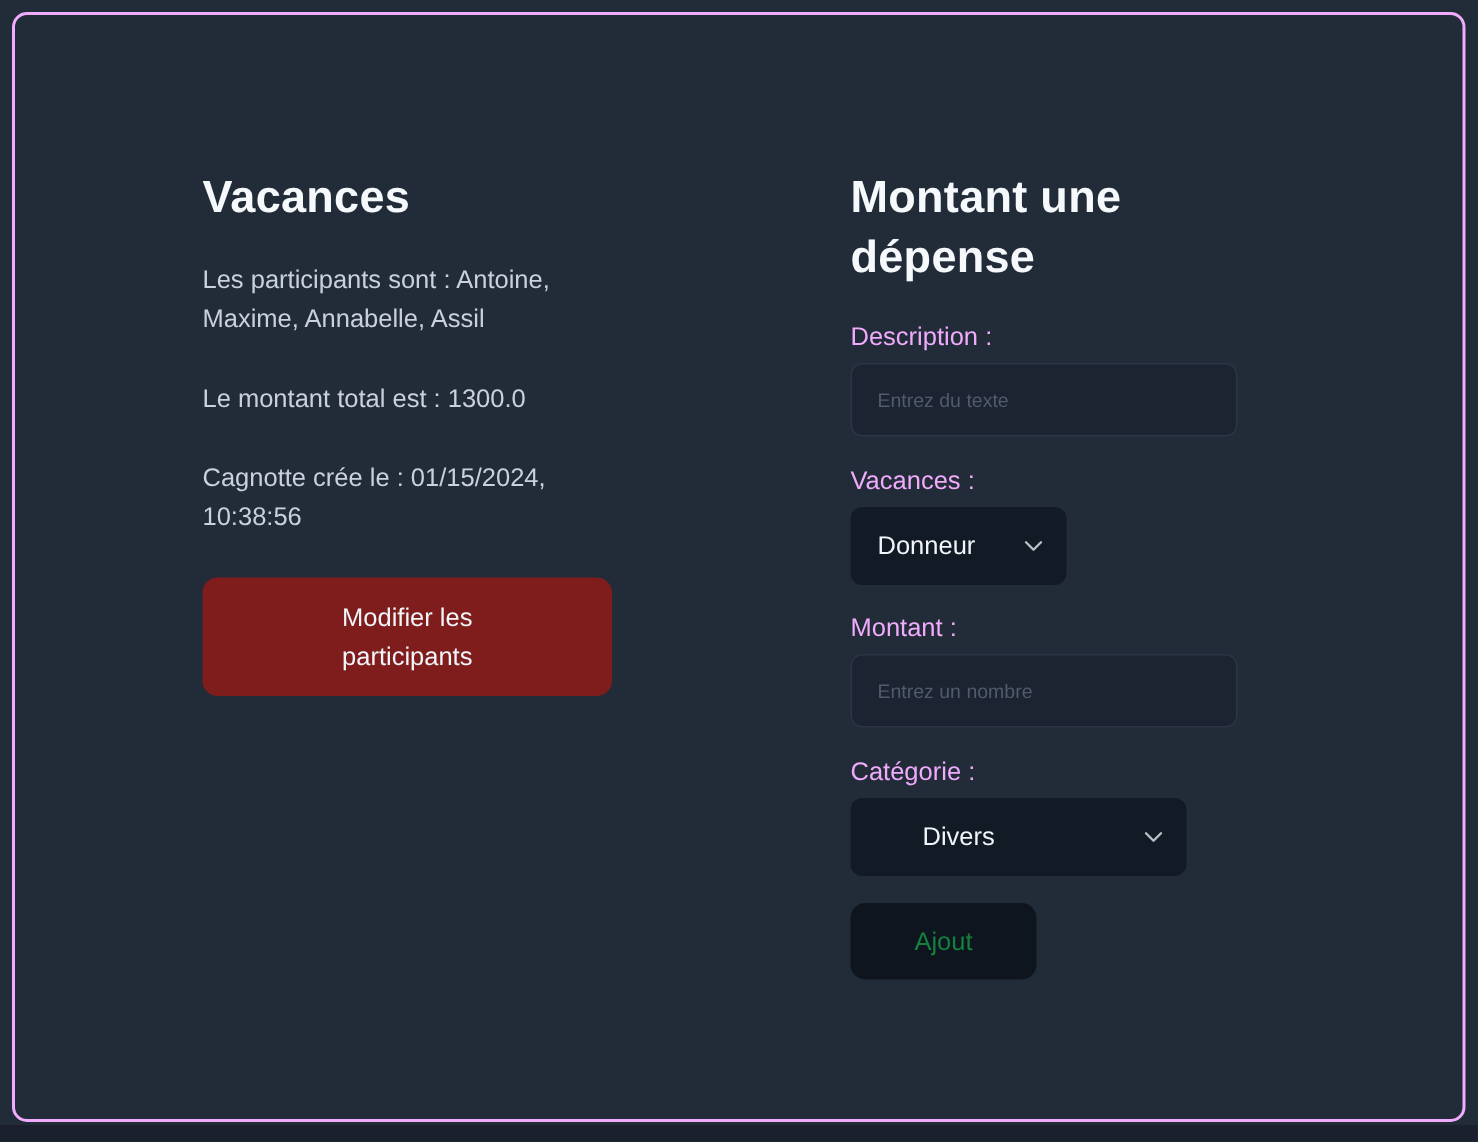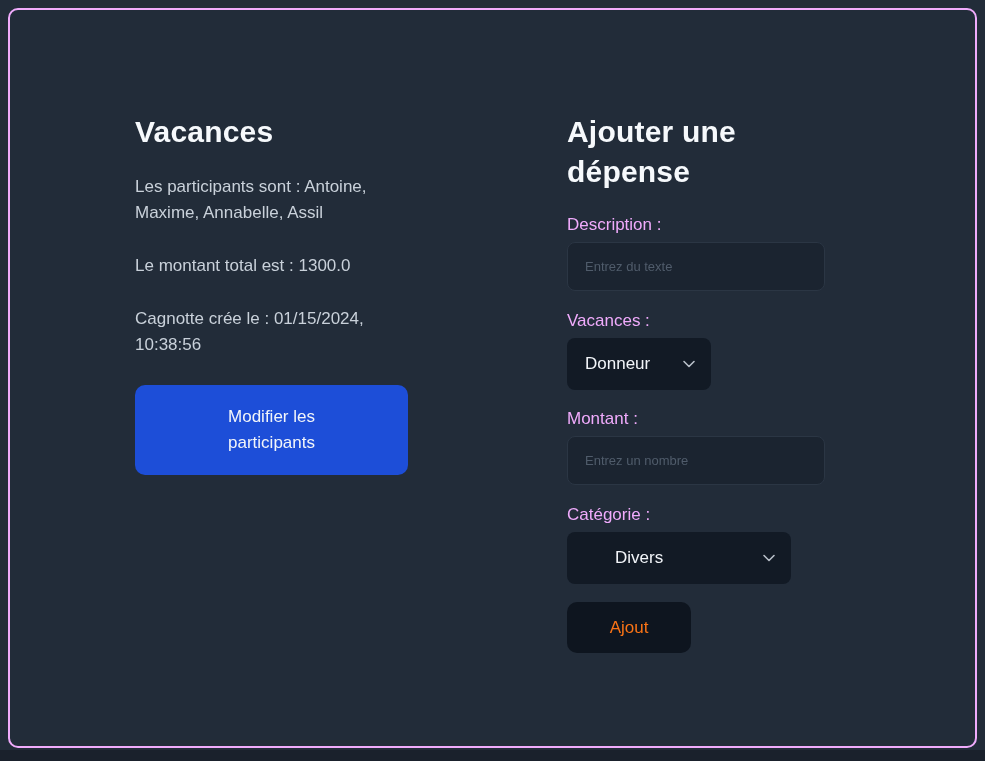--- a/index.html
+++ b/index.html
@@ -42,24 +42,24 @@
   }
   .col-left p {
     color: #c9d1da;
     font-size: 17px;
     line-height: 26px;
     margin-bottom: 27px;
   }
   .big-btn {
     display: block;
     width: 273px;
-    height: 90px;
+    height: 79px;
     margin-top: 20px;
     padding: 0 55px;
-    background: #1d4ed8;
+    background: #7f1d1d;
     border: none;
     border-radius: 10px;
     color: #f2f5f9;
     font-family: inherit;
     font-size: 17px;
     line-height: 26px;
     text-align: center;
     cursor: pointer;
   }
   .field-label {
@@ -100,21 +100,21 @@
   .select-category { width: 224px; padding-left: 48px; }
   .chevron { flex: 0 0 auto; display: block; }
   .submit-btn {
     display: block;
     width: 124px;
     height: 51px;
     margin-top: 16px;
     background: #0e151f;
     border: none;
     border-radius: 10px;
-    color: #f97316;
+    color: #15803d;
     font-family: inherit;
     font-size: 17px;
     text-align: center;
     cursor: pointer;
   }
 </style>
 </head>
 <body>
 
 <div class="frame">
@@ -122,21 +122,21 @@
 
     <section class="col-left">
       <h1>Vacances</h1>
       <p>Les participants sont : Antoine, Maxime, Annabelle, Assil</p>
       <p>Le montant total est : 1300.0</p>
       <p>Cagnotte crée le : 01/15/2024, 10:38:56</p>
       <button class="big-btn">Modifier les participants</button>
     </section>
 
     <section class="col-right">
-      <h1>Ajouter une dépense</h1>
+      <h1>Montant une dépense</h1>
 
       <label class="field-label">Description :</label>
       <input class="text-input" type="text" placeholder="Entrez du texte" style="">
 
       <label class="field-label">Vacances :</label>
       <div class="select select-donor">
         <span>Donneur</span>
         <svg class="chevron" width="18" height="18" viewBox="0 0 18 18" fill="none">
           <path d="M4 6.5l5 5 5-5" stroke="#b8bfc8" stroke-width="1.6" stroke-linecap="round" stroke-linejoin="round"></path>
         </svg>

